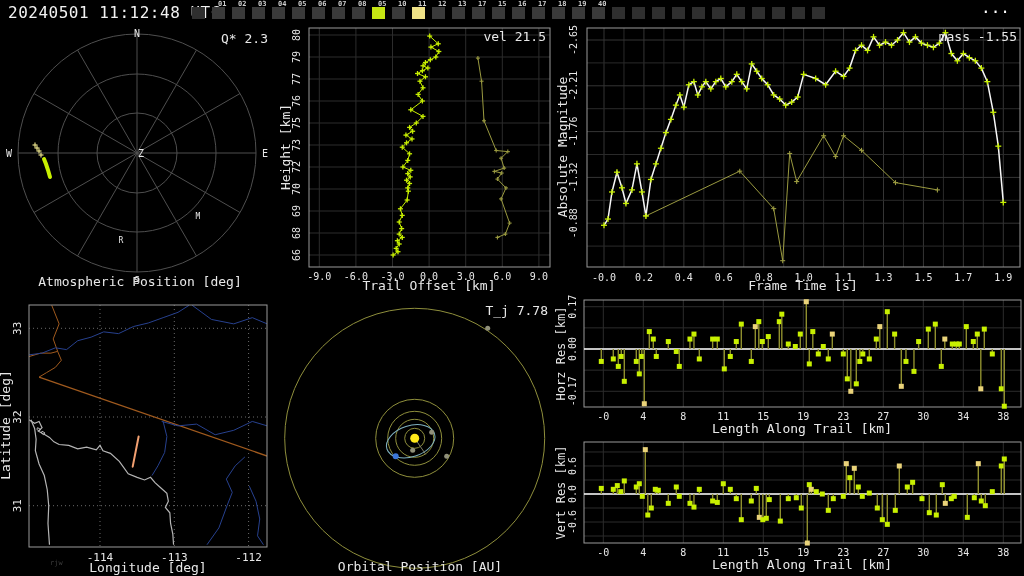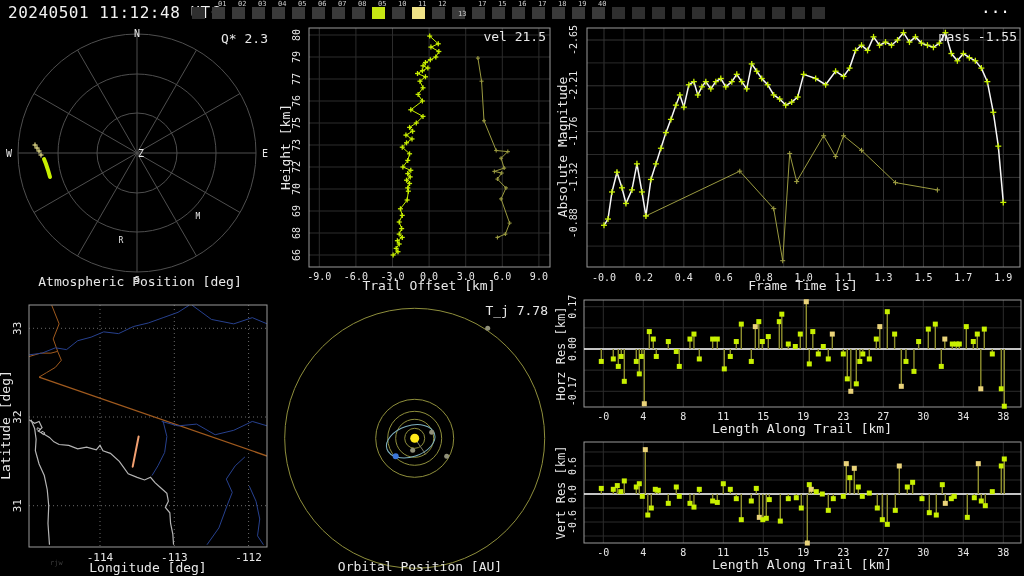--- a/index.html
+++ b/index.html
@@ -1,20 +1,20 @@
 <!DOCTYPE html>
 <html><head>
 <meta charset="utf-8">
 <style>
   html,body{margin:0;padding:0;background:#000;}
   #screen{position:relative;width:1024px;height:576px;background:#000;overflow:hidden;
           font-family:"DejaVu Sans Mono","Liberation Mono",monospace;}
   #clock{position:absolute;left:8px;top:3px;font-size:16px;color:#f2f2f2;letter-spacing:.5px;}
   #more{position:absolute;right:14px;top:-2px;font-size:16px;color:#fff;cursor:default;}
-  #buttons{position:absolute;left:0;top:0;width:1024px;height:25px;}
+  #buttons{position:absolute;left:0;top:0;width:1024px;height:25px;font-weight:bold;}
   .btn{position:absolute;top:7px;width:13px;height:12px;background:#3d3d3d;}
   .btl{position:absolute;top:1px;font-size:7px;line-height:7px;color:#cfcfcf;}
   .panel{position:absolute;}
   svg{display:block;}
   svg text{font-family:"DejaVu Sans Mono","Liberation Mono",monospace;}
   #watermark{position:absolute;left:16px;top:559px;font-size:7px;color:#3c3c3c;margin-left:34px;}
 </style>
 </head>
 <body>
 <div id="screen">
@@ -40,21 +40,21 @@
       <div class="btl" style="left: 358px;">08</div>
       <div class="btn" style="left: 372px; background: rgb(198, 230, 19);"></div>
       <div class="btl" style="left: 378px;">05</div>
       <div class="btn" style="left: 392px; background: rgb(58, 58, 58);"></div>
       <div class="btl" style="left: 398px;">10</div>
       <div class="btn" style="left: 412px; background: rgb(239, 226, 135);"></div>
       <div class="btl" style="left: 418px;">11</div>
       <div class="btn" style="left: 432px; background: rgb(58, 58, 58);"></div>
       <div class="btl" style="left: 438px;">12</div>
       <div class="btn" style="left: 452px; background: rgb(58, 58, 58);"></div>
-      <div class="btl" style="left: 458px; margin-top: 10px;">13</div>
+      <div class="btl" style="left: 458px;">13</div>
       <div class="btn" style="left: 472px; background: rgb(58, 58, 58);"></div>
       <div class="btl" style="left: 478px;">17</div>
       <div class="btn" style="left: 492px; background: rgb(58, 58, 58);"></div>
       <div class="btl" style="left: 498px;">15</div>
       <div class="btn" style="left: 512px; background: rgb(58, 58, 58);"></div>
       <div class="btl" style="left: 518px;">16</div>
       <div class="btn" style="left: 532px; background: rgb(58, 58, 58);"></div>
       <div class="btl" style="left: 538px;">17</div>
       <div class="btn" style="left: 552px; background: rgb(58, 58, 58);"></div>
       <div class="btl" style="left: 558px;">18</div>

